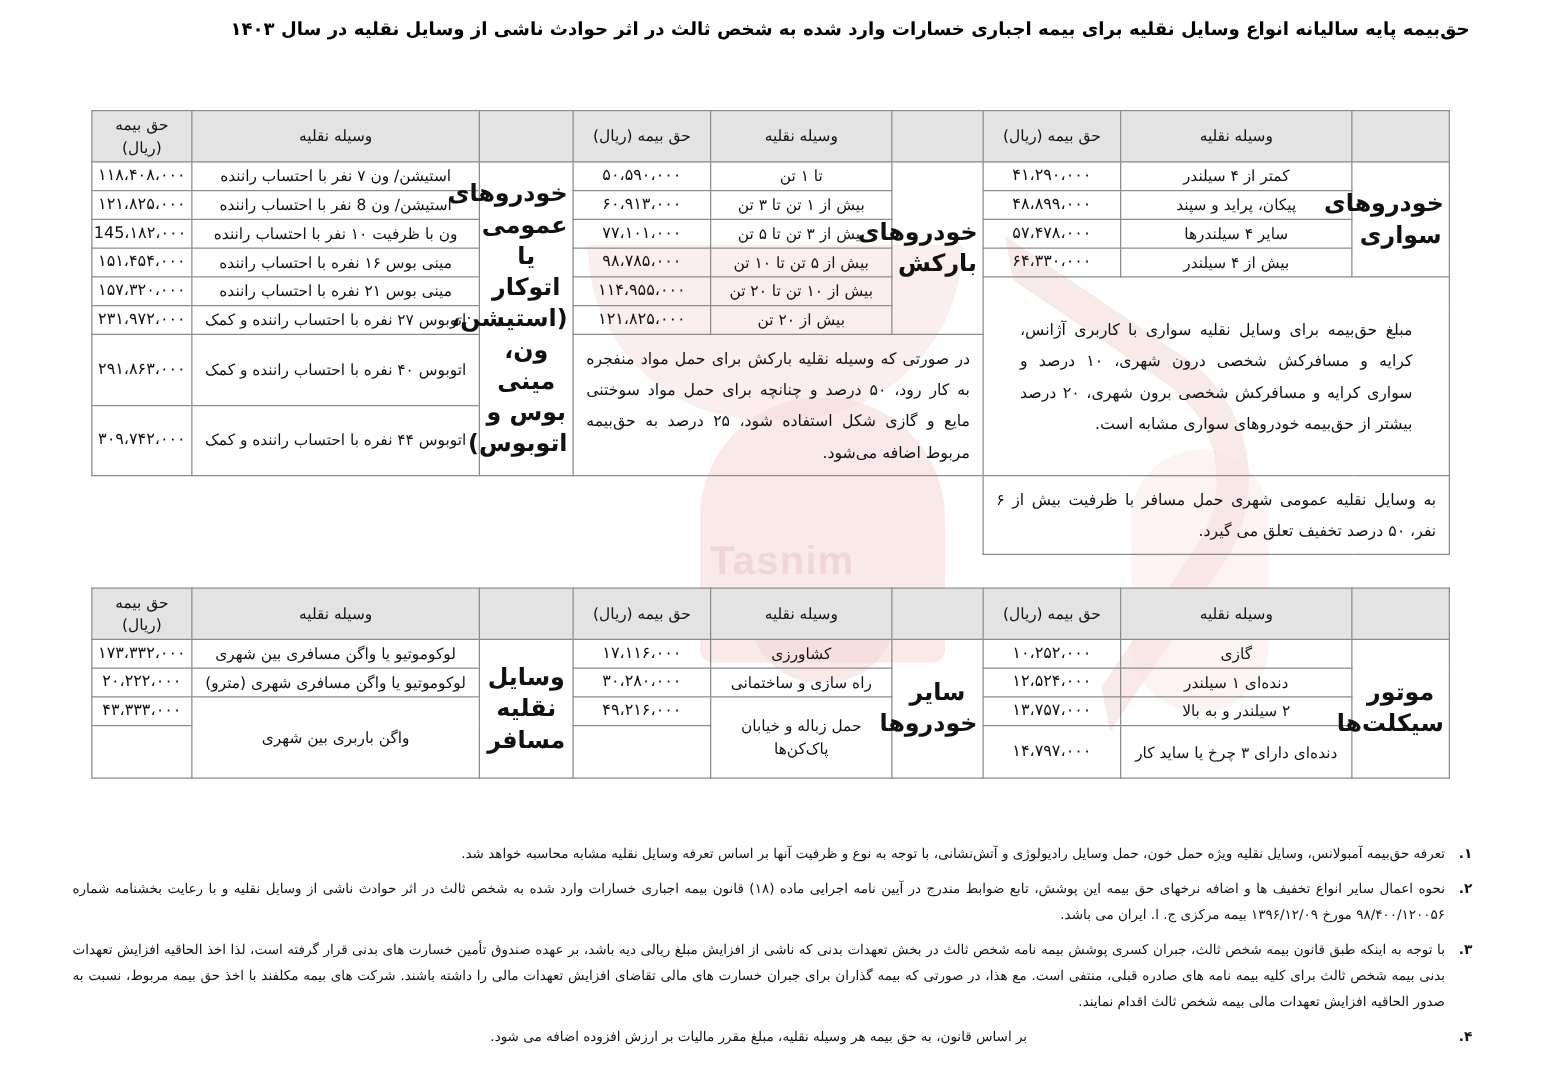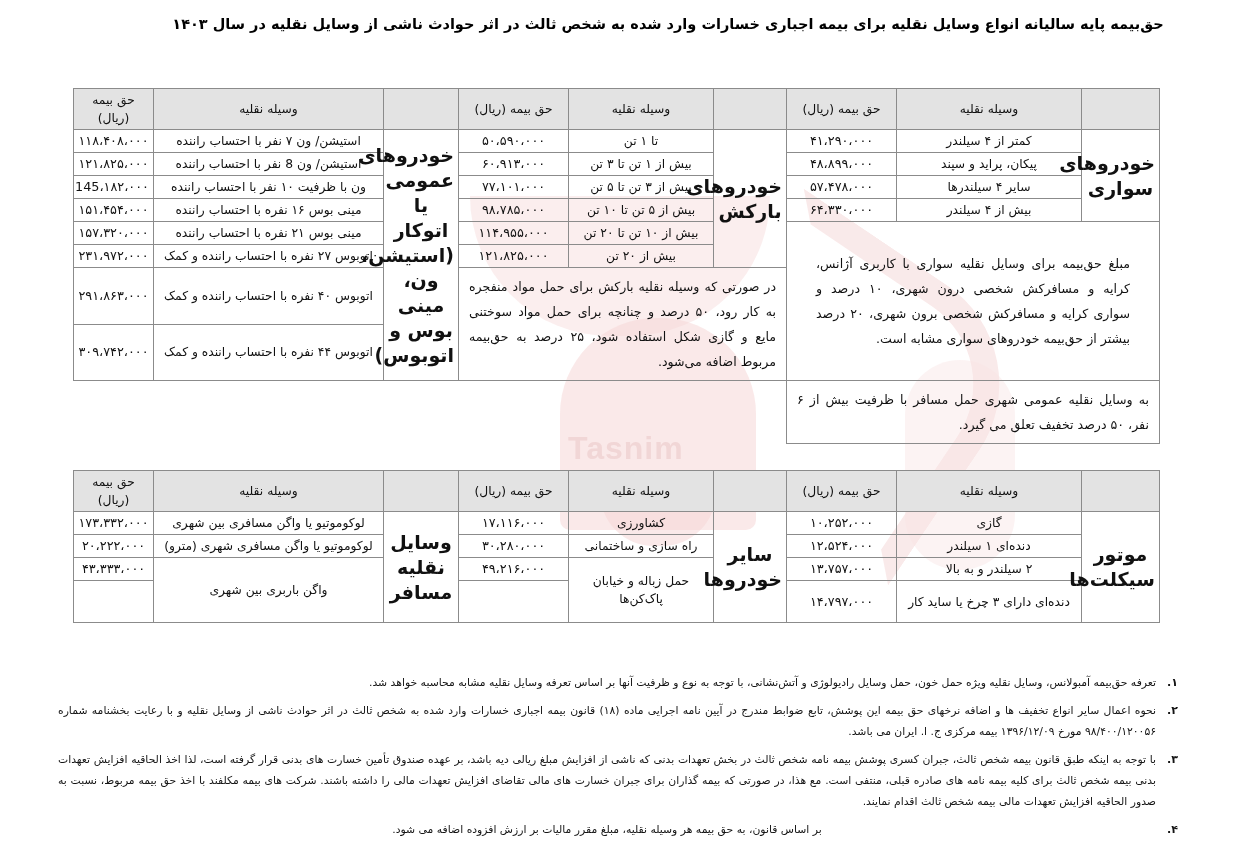--- a/index.html
+++ b/index.html
@@ -74,21 +74,21 @@
     direction: ltr;
     font-family: "Liberation Sans", sans-serif;
   }
   .wm-text-1 { left: 568px; top: 430px; font-size: 32px; }
   .wm-text-2 { left: 572px; top: 482px; font-size: 27px; }
 
   
   #title-block {
     position: absolute;
     top: 10px;
-    right: 16px;
+    right: 4px;
     width: 1100px;
     text-align: center;
     z-index: 2;
   }
   #title-block .t-line {
     font-weight: 700;
     font-size: 14.5px;
     line-height: 29px;
     color: #000;
     white-space: nowrap;

